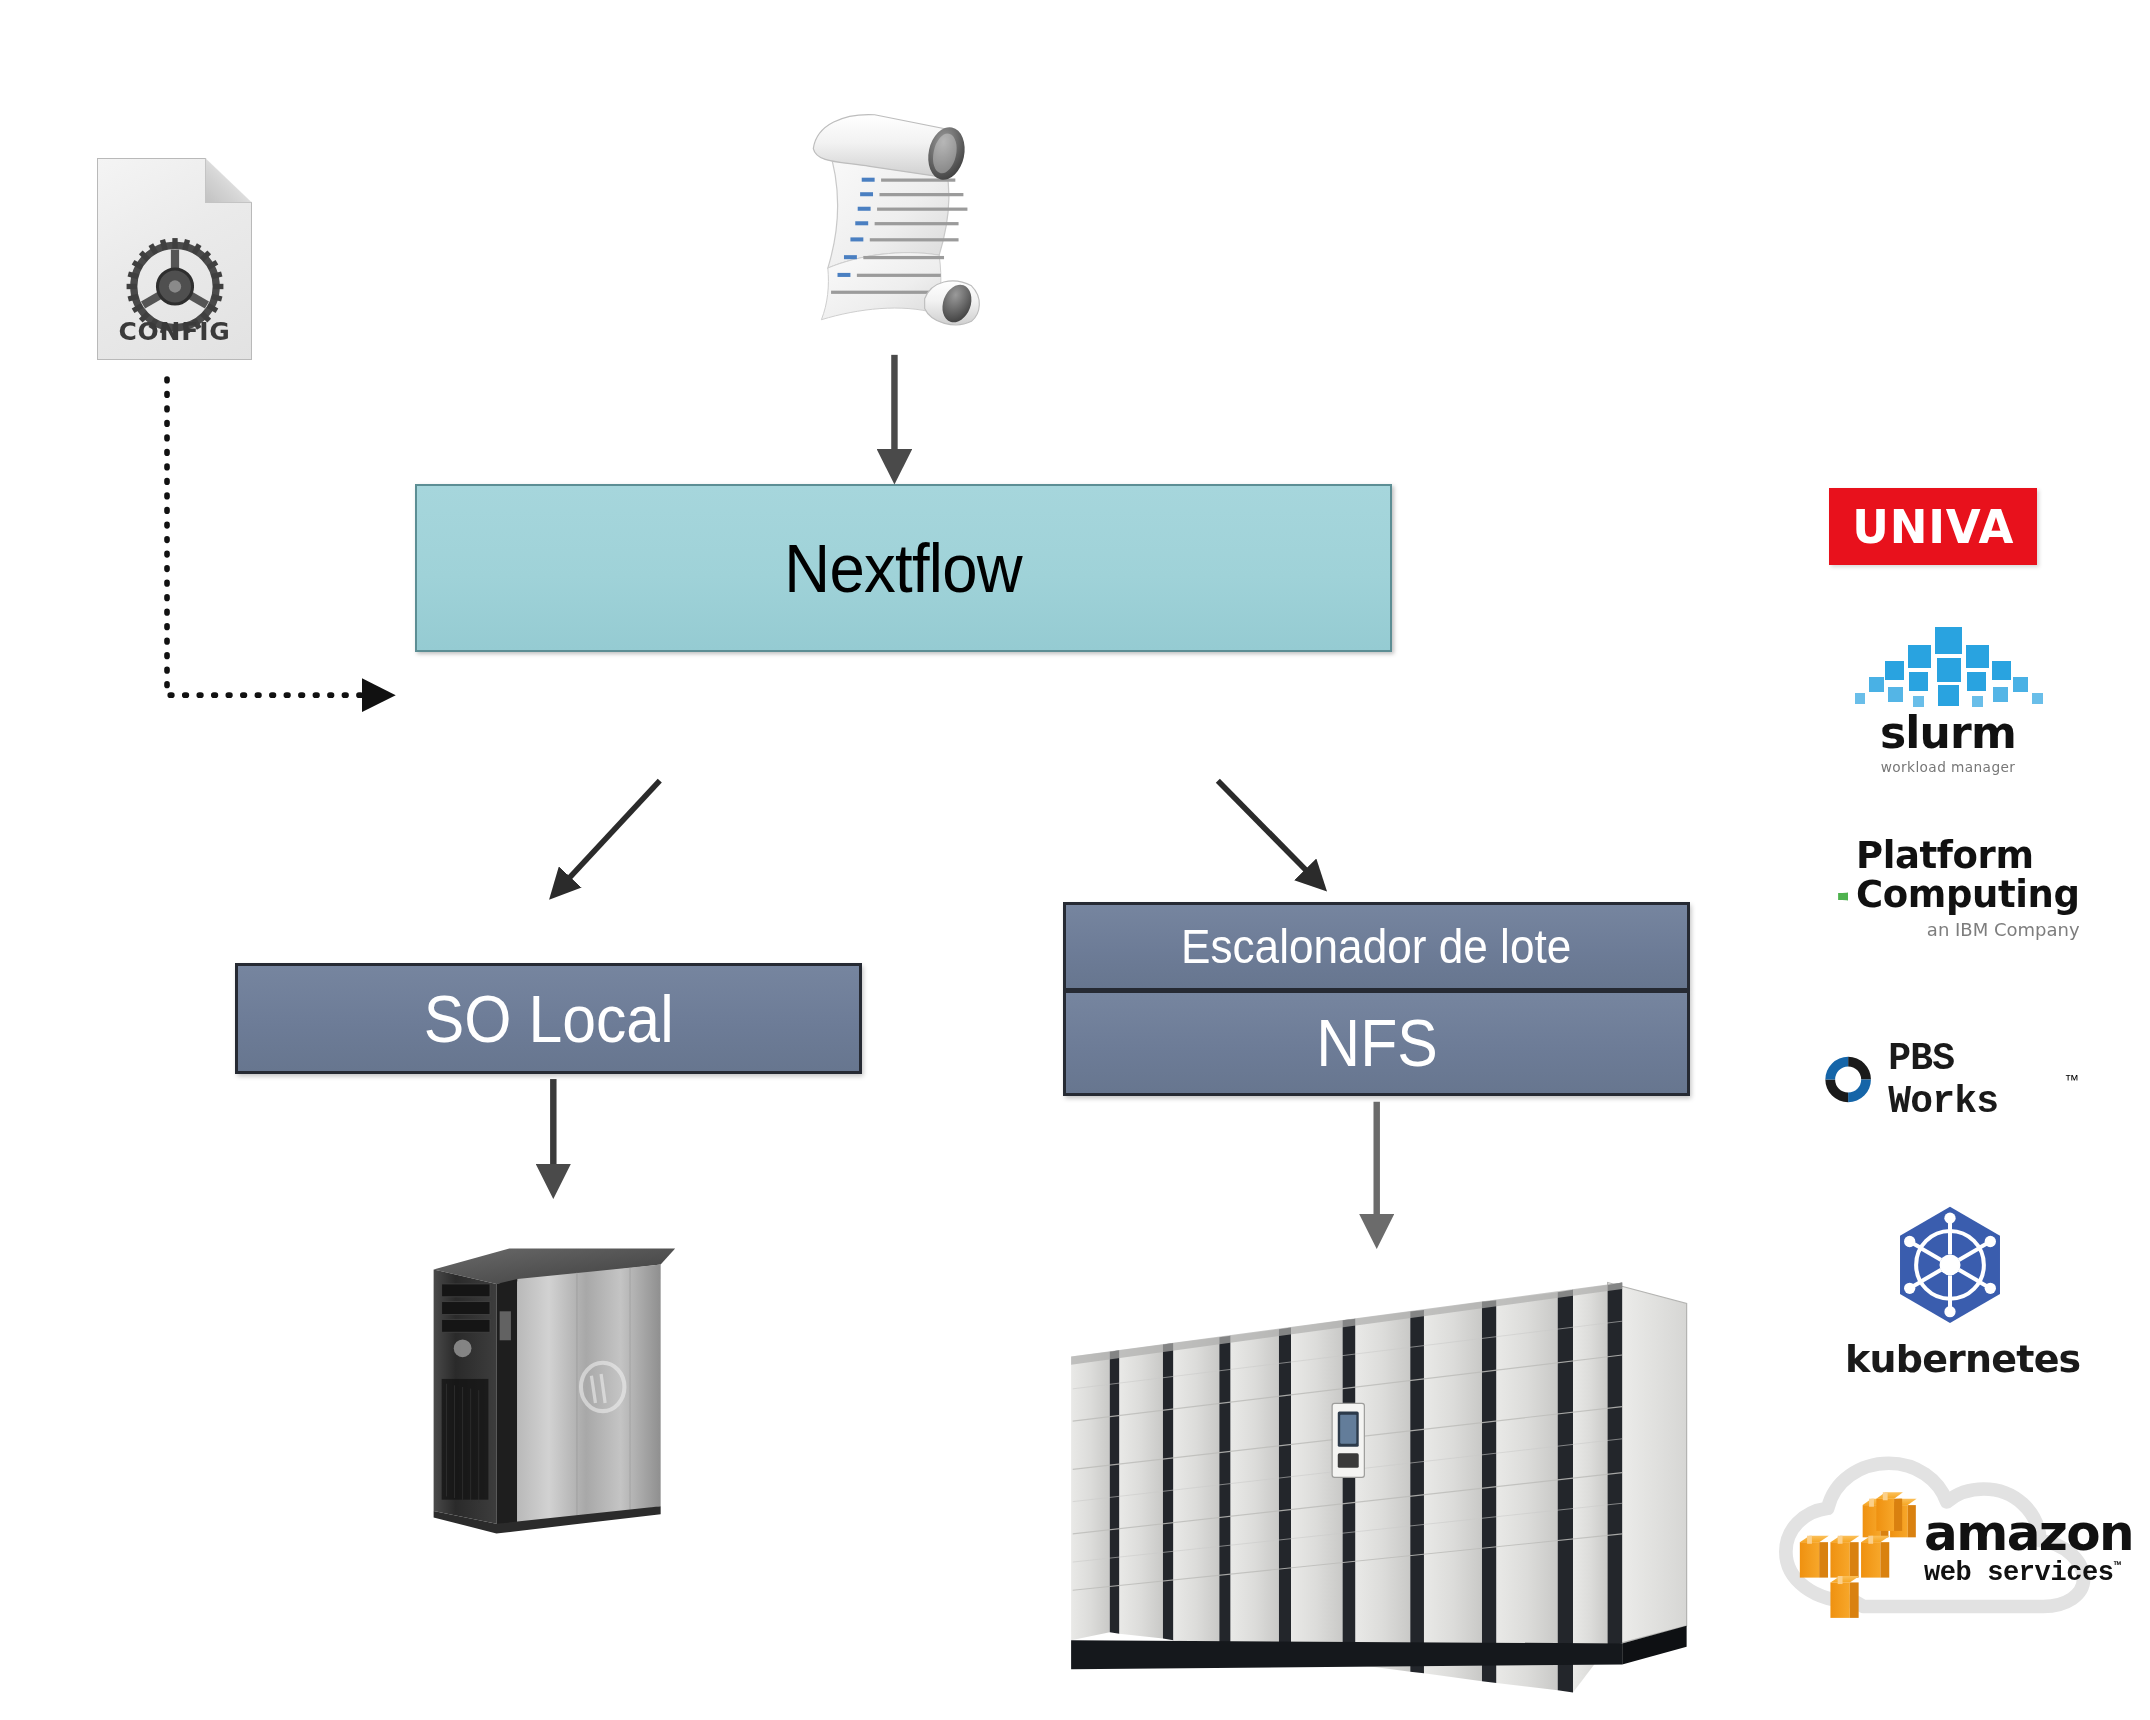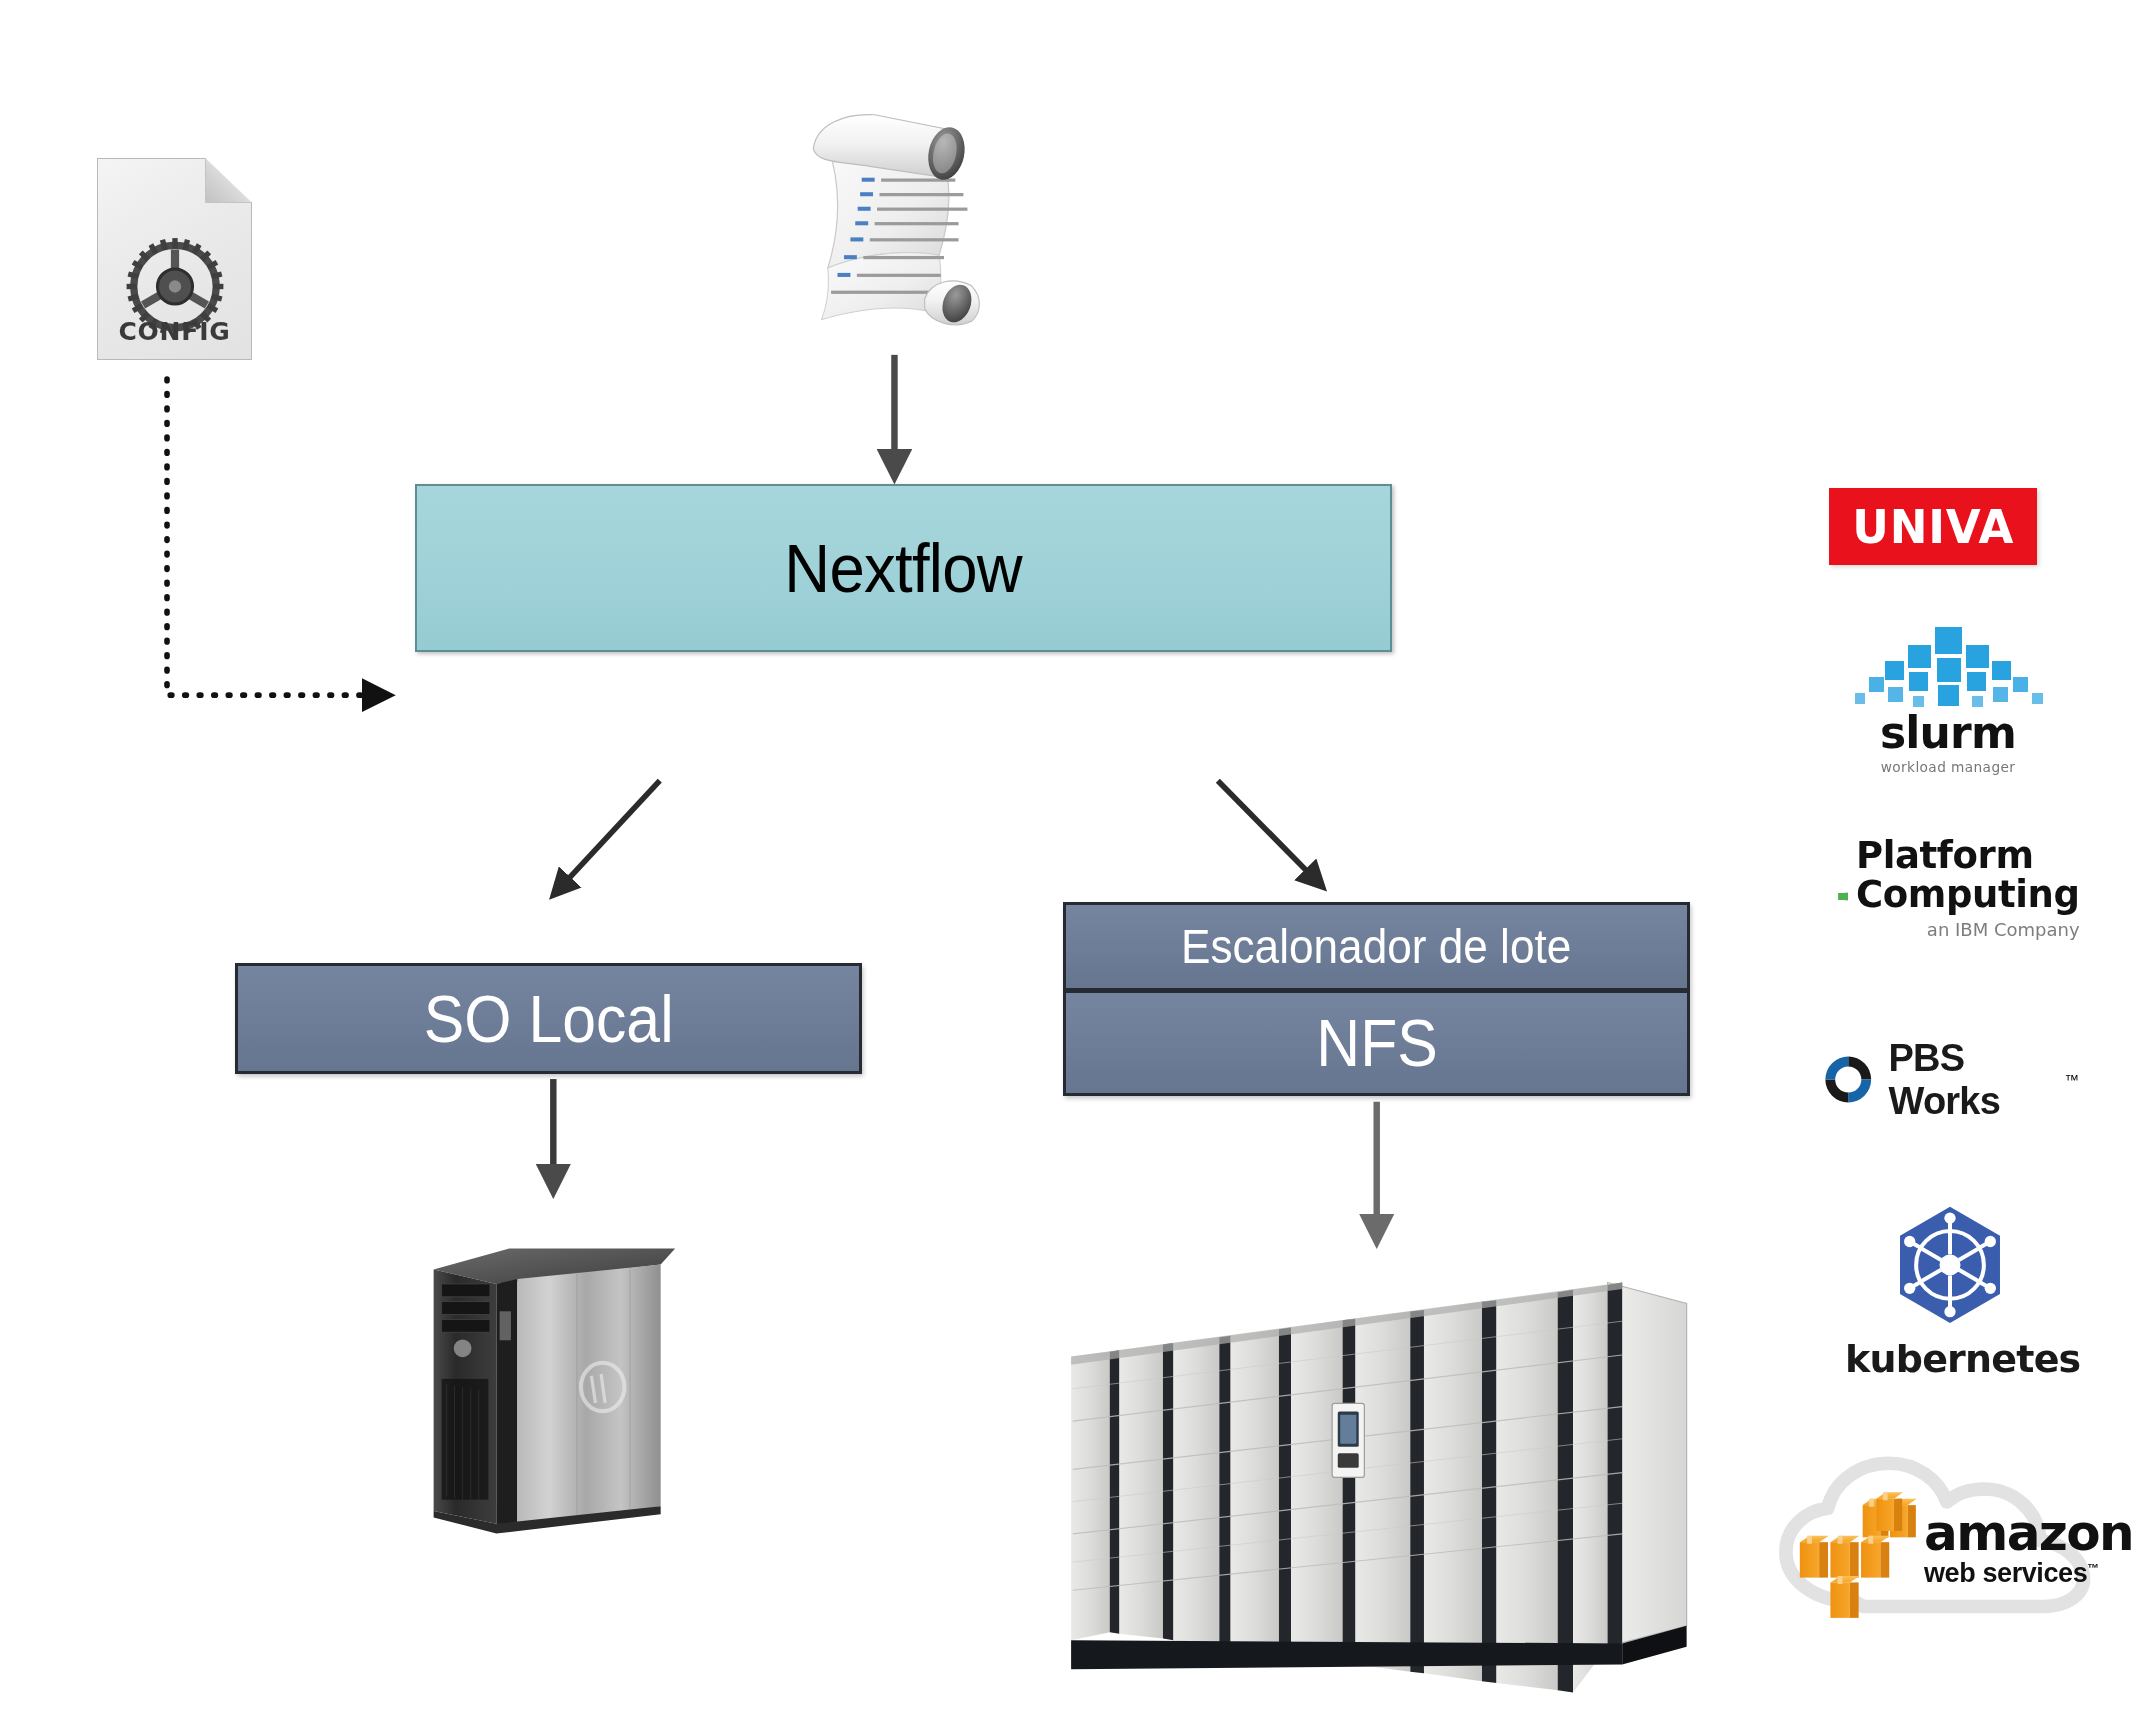--- a/index.html
+++ b/index.html
@@ -220,21 +220,21 @@
   #logo-platform .pc-tag {
     font-family: "DejaVu Sans", sans-serif;
     font-size: 18px;
     color: #7d7d7d;
     text-align: right;
     margin-top: 3.2px;
   }
 
   #logo-pbs { left: 1821px; top: 1045px; width: 258px; height: 69px; display: flex; align-items: center; }
   #logo-pbs .pbs-word {
-    font-family: Liberation Sans, sans-serif;
+    font-family: Liberation Mono, monospace;
     font-weight: bold;
     font-size: 38px;
     color: #1a1a1a;
     margin-left: 13px;
     letter-spacing: -0.8px;
   }
   #logo-pbs .tm {
     font-size: 14.5px;
     vertical-align: super;
     font-weight: normal;
@@ -255,21 +255,21 @@
   #logo-aws .aws-text { position: absolute; left: 158px; top: 58px; }
   #logo-aws .aws-amazon {
     font-family: "DejaVu Sans", sans-serif;
     font-weight: bold;
     font-size: 50px;
     color: #111111;
     line-height: 0.92;
     letter-spacing: -1.6px;
   }
   #logo-aws .aws-ws {
-    font-family: Liberation Sans, sans-serif;
+    font-family: Liberation Mono, monospace;
     font-weight: bold;
     font-size: 27px;
     color: #111111;
     letter-spacing: -0.4px;
     margin-top: 1.6px;
   }
   #logo-aws .aws-tm { font-size: 12px; vertical-align: super; }
 
   
   #workstation { left: 419px; top: 1234px; width: 274px; height: 314px; }

